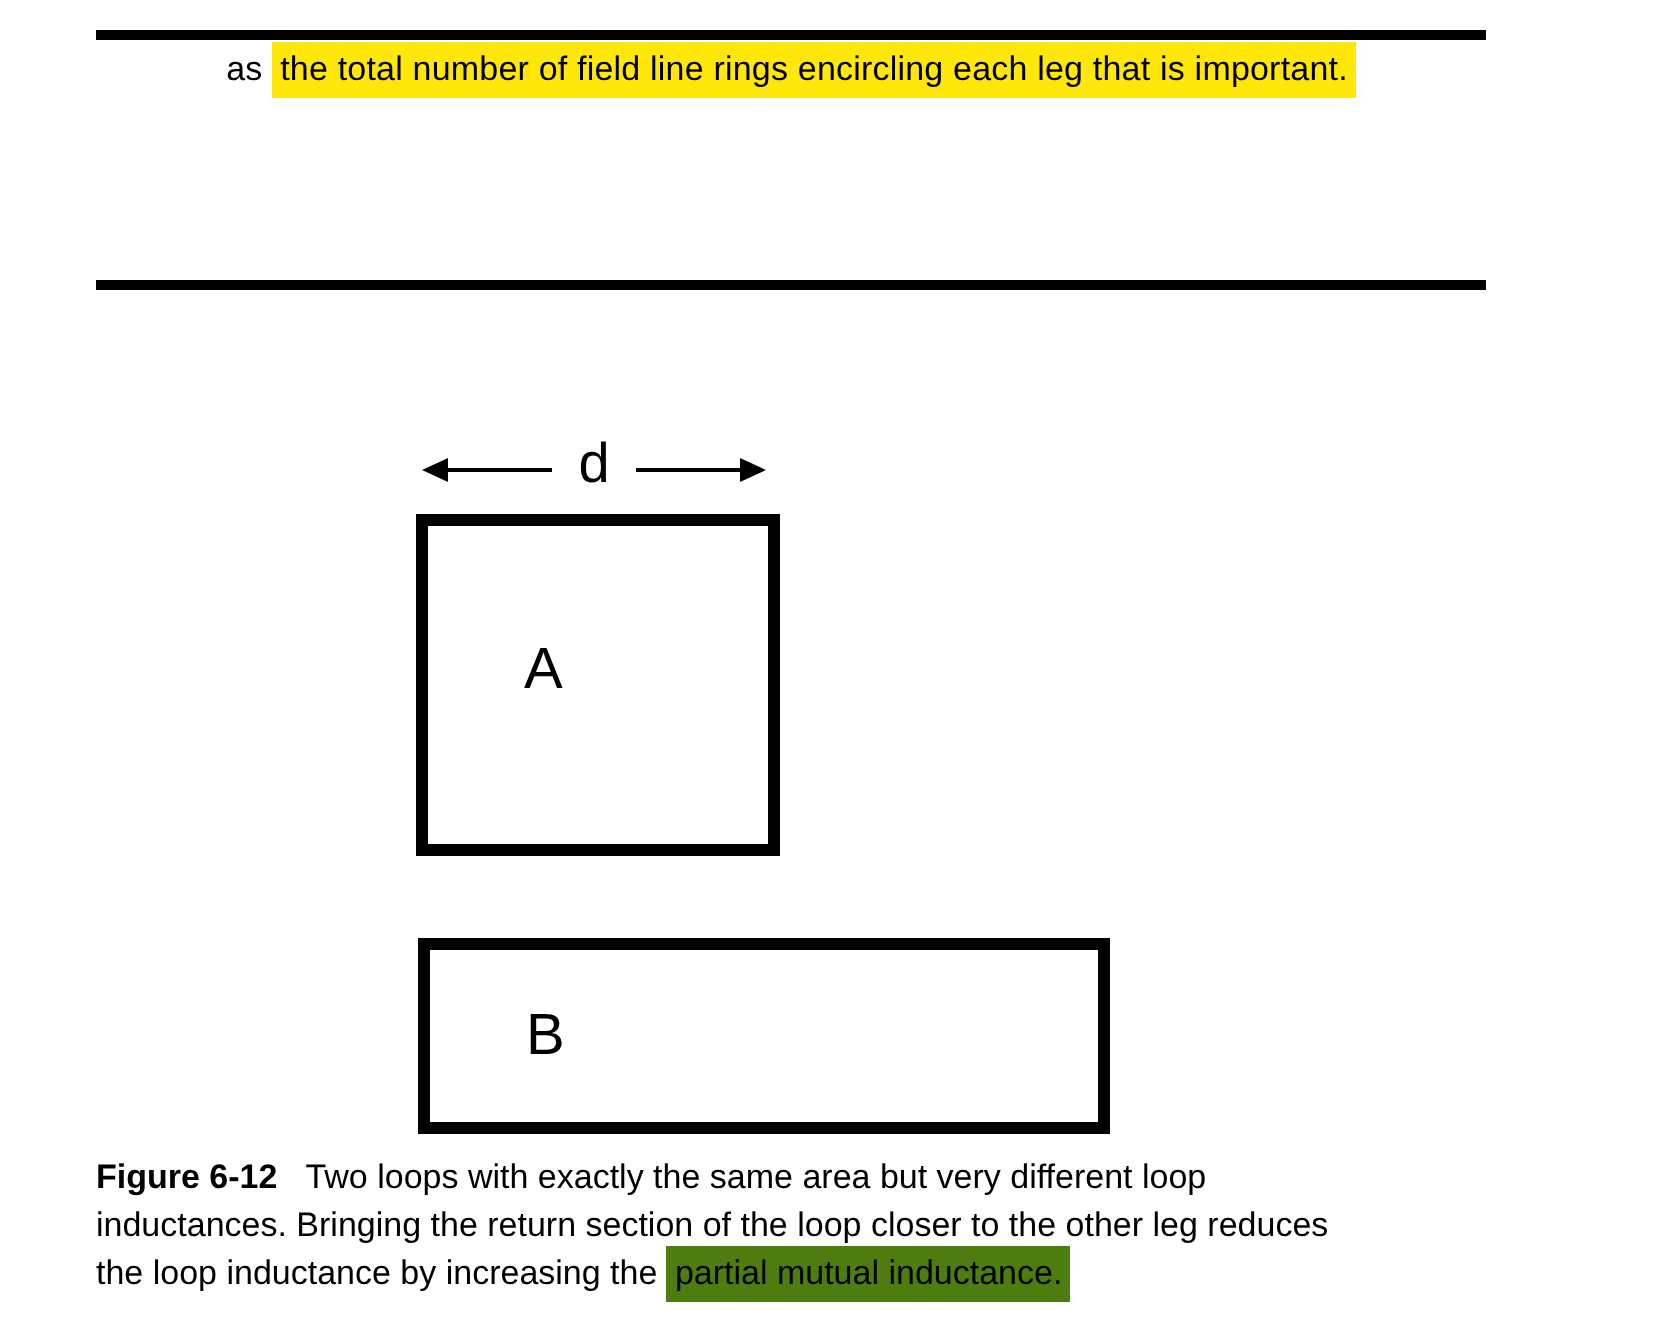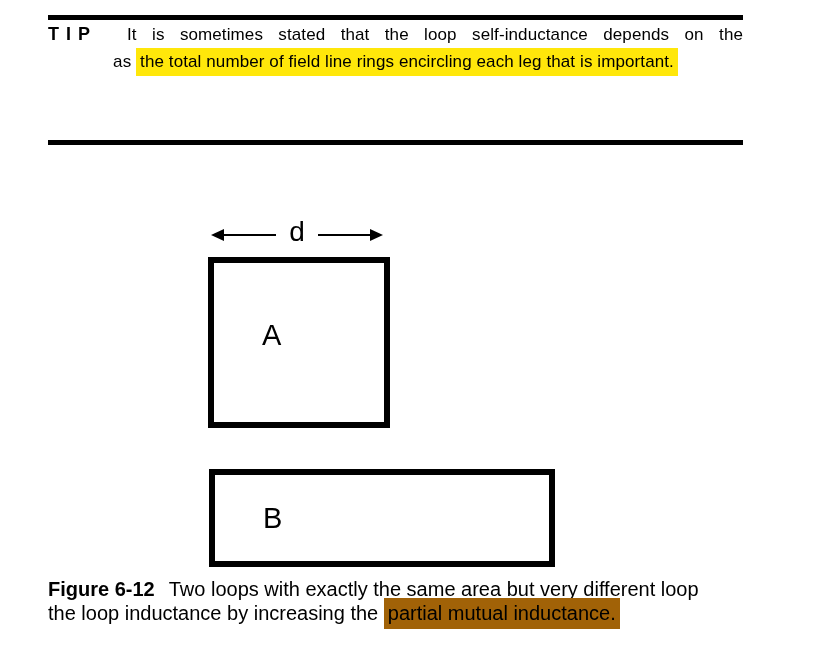--- a/index.html
+++ b/index.html
@@ -64,35 +64,34 @@
   }
   .loop-a { left: 208px; top: 257px; width: 182px; height: 171px; }
   .loop-b { left: 209px; top: 469px; width: 346px; height: 98px; }
   .loop-label { position: absolute; font-size: 29px; line-height: 1; }
   .loop-a .loop-label { left: 48px; top: 58px; }
   .loop-b .loop-label { left: 48px; top: 29px; }
 
   
   .caption {
     position: absolute; left: 48px; top: 577px; width: 780px;
-    font-size: 20px; line-height: 24px;
+    font-size: 17px; line-height: 24px;
   }
   .caption .cap-line { white-space: nowrap; }
   .cap-label { font-weight: bold; }
   .cap-gap { display: inline-block; width: 14px; }
 </style>
 </head>
 <body>
 
 <div class="page">
 
   <div class="rule rule-top"></div>
 
   <div class="tip-text">
-    <div class="jline"><span class="tip-label">TIP</span><span class="tip-gap"></span><span>It is sometimes stated that the loop self-inductance depends on the</span></div>
     <div class="lline"><span>as</span>
       <mark class="hl" style="background: rgb(255, 231, 10);">the total number of field line rings encircling each leg that is important.</mark></div>
   </div>
 
   <div class="rule rule-bottom"></div>
 
   <div class="dim-arrow">
     <span class="arrowhead arrowhead-left"></span>
     <span class="shaft"></span>
     <span class="dim-label">d</span>
@@ -103,17 +102,18 @@
   <div class="loop loop-a">
     <span class="loop-label">A</span>
   </div>
 
   <div class="loop loop-b">
     <span class="loop-label">B</span>
   </div>
 
   <div class="caption">
     <div class="cap-line"><span class="cap-label">Figure 6-12</span><span class="cap-gap"></span><span>Two loops with exactly the same area but very different loop</span></div>
+    <div class="cap-line"><span>inductances. Bringing the return section of the loop closer to the other leg reduces</span></div>
     <div class="cap-line"><span>the loop inductance by increasing the</span>
-      <mark class="hl" style="background: #a16207;">partial mutual inductance.</mark></div>
+      <mark class="hl" style="background: #4d7c0f;">partial mutual inductance.</mark></div>
   </div>
 
 </div>
 
 </body></html>

